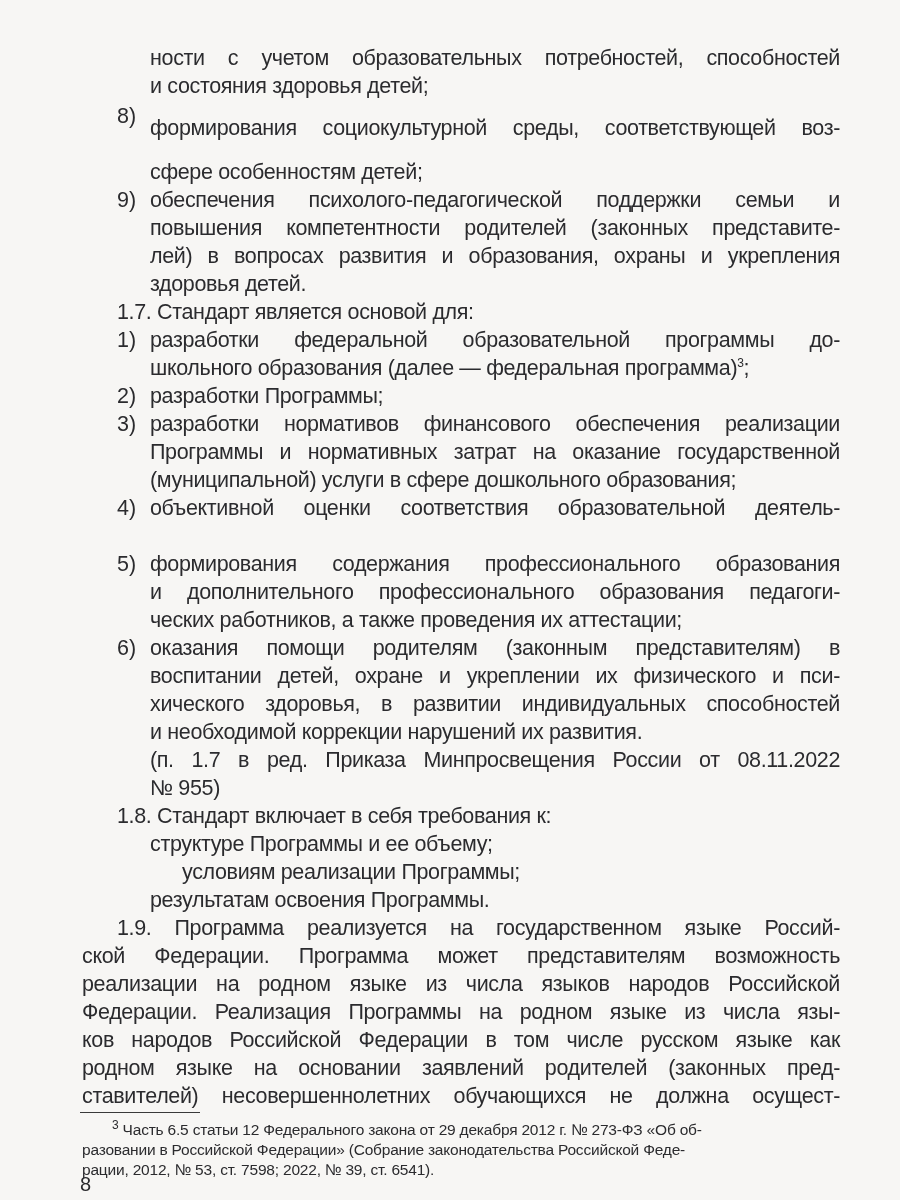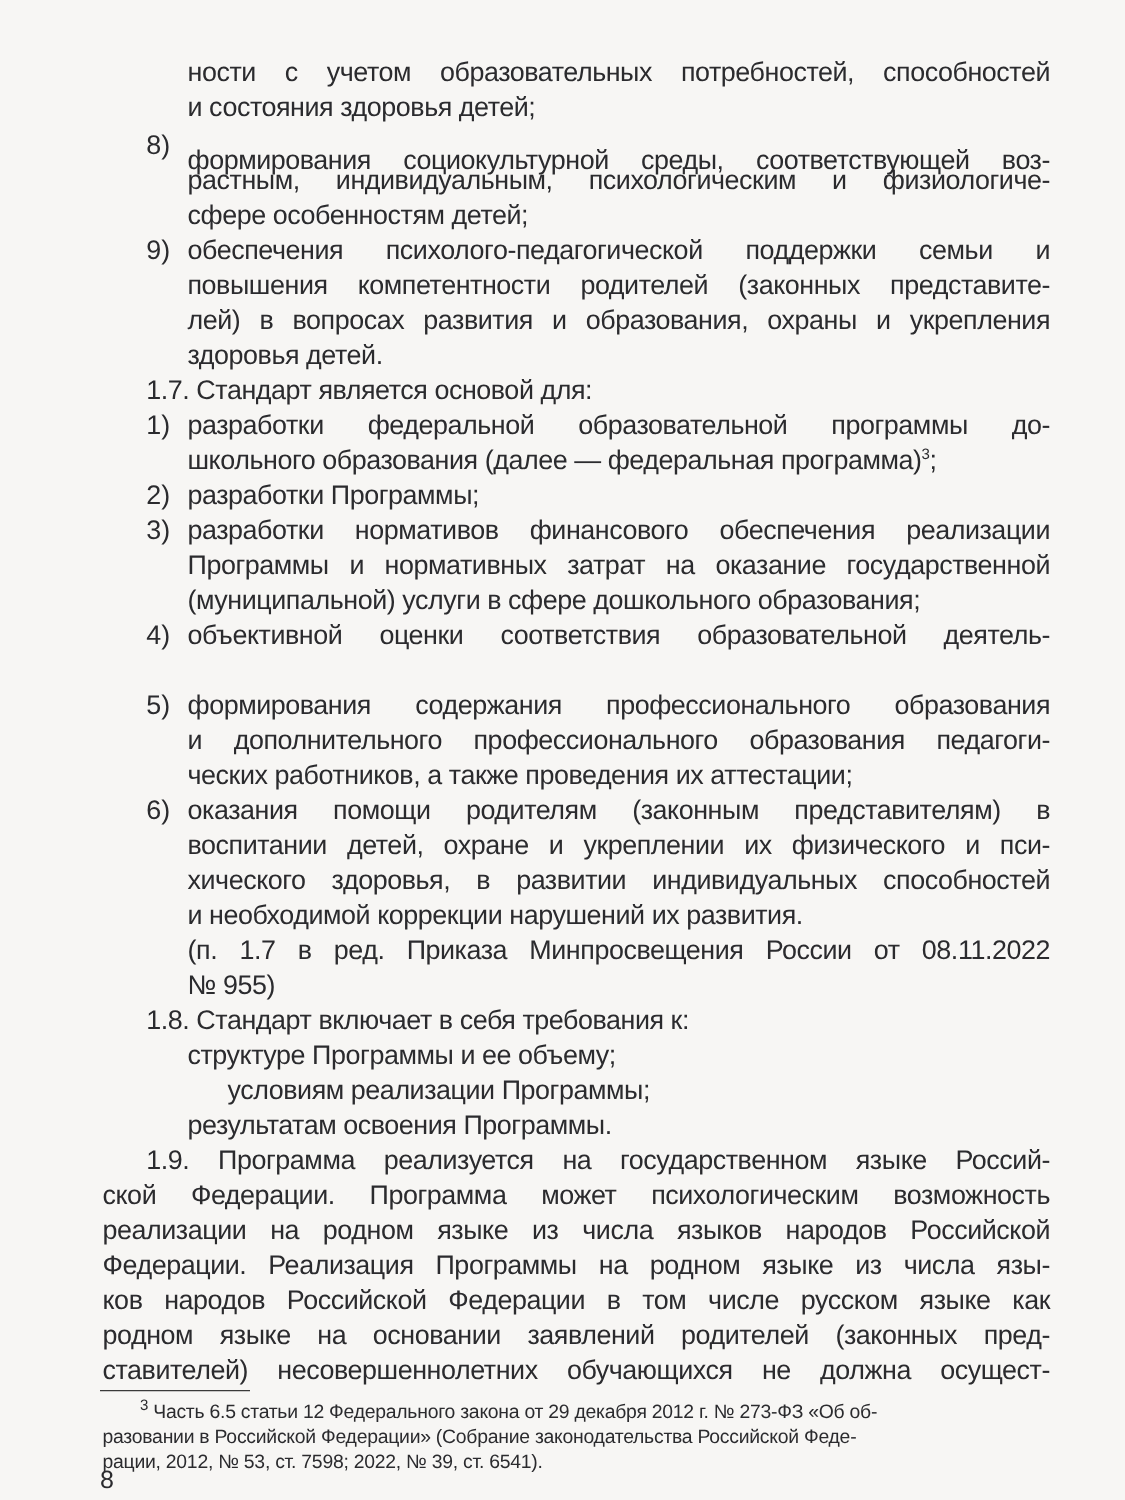--- a/index.html
+++ b/index.html
@@ -30,21 +30,20 @@
 </head>
 <body>
 
 <div class="page">
 
   <div class="line just" style="left:150px;top:44px;width:690px;">ности с учетом образовательных потребностей, способностей</div>
   <div class="line" style="left:150px;top:72px;">и состояния здоровья детей;</div>
 
   <div class="num" style="left:117px;top:102px;">8)</div>
   <div class="line just" style="left:150px;top:102px;width:690px;margin-top:12px;">формирования социокультурной среды, соответствующей воз-</div>
-  <div class="line just" style="left:150px;top:130px;width:690px;">растным, индивидуальным, психологическим и физиологиче-</div>
   <div class="line" style="left:150px;top:158px;">сфере особенностям детей;</div>
 
   <div class="num" style="left:117px;top:186px;">9)</div>
   <div class="line just" style="left:150px;top:186px;width:690px;">обеспечения психолого-педагогической поддержки семьи и</div>
   <div class="line just" style="left:150px;top:214px;width:690px;">повышения компетентности родителей (законных представите-</div>
   <div class="line just" style="left:150px;top:242px;width:690px;">лей) в вопросах развития и образования, охраны и укрепления</div>
   <div class="line" style="left:150px;top:270px;">здоровья детей.</div>
 
   <div class="line" style="left:117px;top:298px;">1.7. Стандарт является основой для:</div>
 
@@ -78,21 +77,21 @@
 
   <div class="line just" style="left:150px;top:746px;width:690px;">(п. 1.7 в ред. Приказа Минпросвещения России от 08.11.2022</div>
   <div class="line" style="left:150px;top:774px;">№ 955)</div>
 
   <div class="line" style="left:117px;top:802px;">1.8. Стандарт включает в себя требования к:</div>
   <div class="line" style="left:150px;top:830px;">структуре Программы и ее объему;</div>
   <div class="line" style="left:150px;top:858px;margin-left:32px;">условиям реализации Программы;</div>
   <div class="line" style="left:150px;top:886px;">результатам освоения Программы.</div>
 
   <div class="line just" style="left:117px;top:914px;width:723px;">1.9. Программа реализуется на государственном языке Россий-</div>
-  <div class="line just" style="left:82px;top:942px;width:758px;">ской Федерации. Программа может психологическим возможность</div>
+  <div class="line just" style="left:82px;top:942px;width:758px;">ской Федерации. Программа может представителям возможность</div>
   <div class="line just" style="left:82px;top:970px;width:758px;">реализации на родном языке из числа языков народов Российской</div>
   <div class="line just" style="left:82px;top:998px;width:758px;">Федерации. Реализация Программы на родном языке из числа язы-</div>
   <div class="line just" style="left:82px;top:1026px;width:758px;">ков народов Российской Федерации в том числе русском языке как</div>
   <div class="line just" style="left:82px;top:1054px;width:758px;">родном языке на основании заявлений родителей (законных пред-</div>
   <div class="line just" style="left:82px;top:1082px;width:758px;">ставителей) несовершеннолетних обучающихся не должна осущест-</div>
 
   <div class="fn-rule" style="top:1112px;"></div>
   <div class="fn-line" style="left:112px;top:1120px;">
     <sup>3</sup>
     <span>Часть 6.5 статьи 12 Федерального закона от 29 декабря 2012 г. № 273-ФЗ «Об об-</span>

